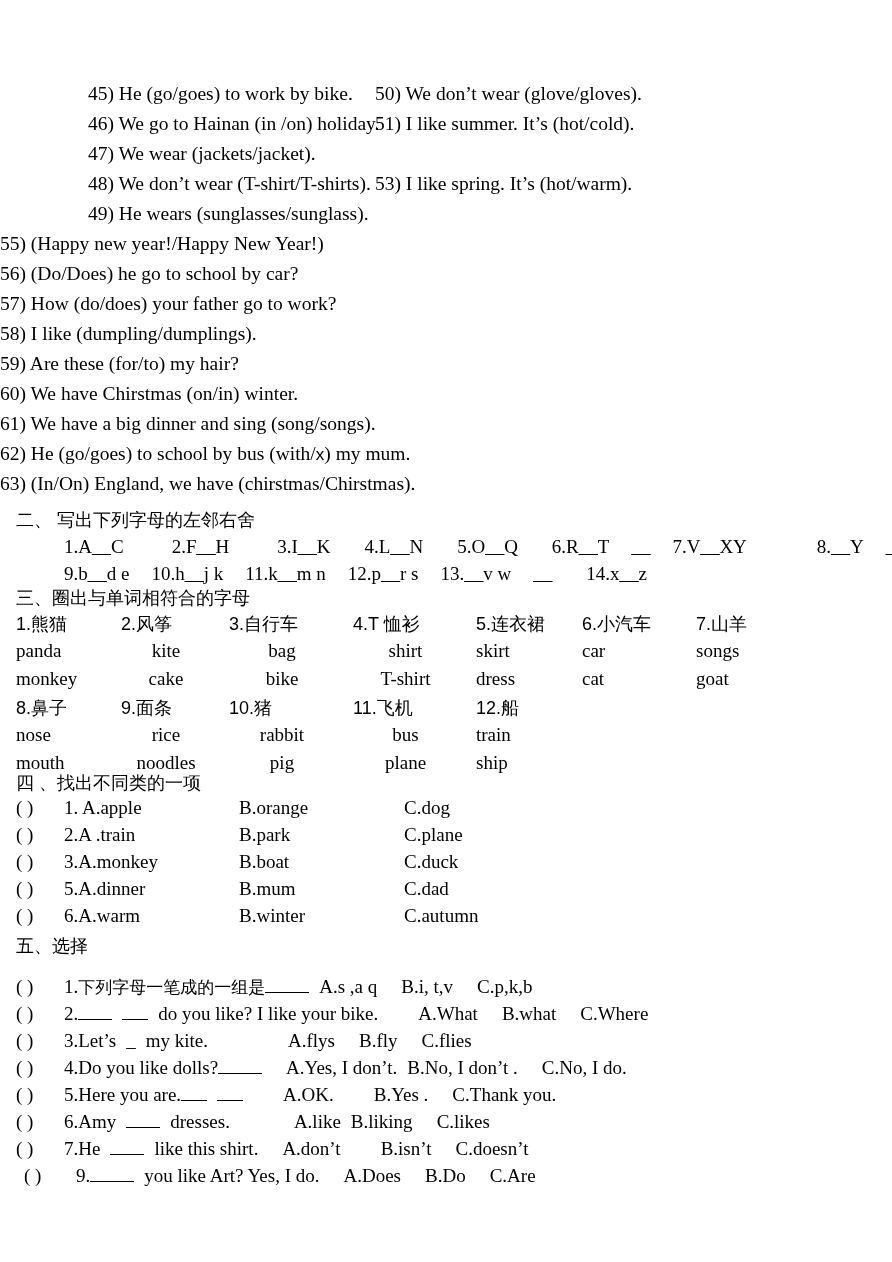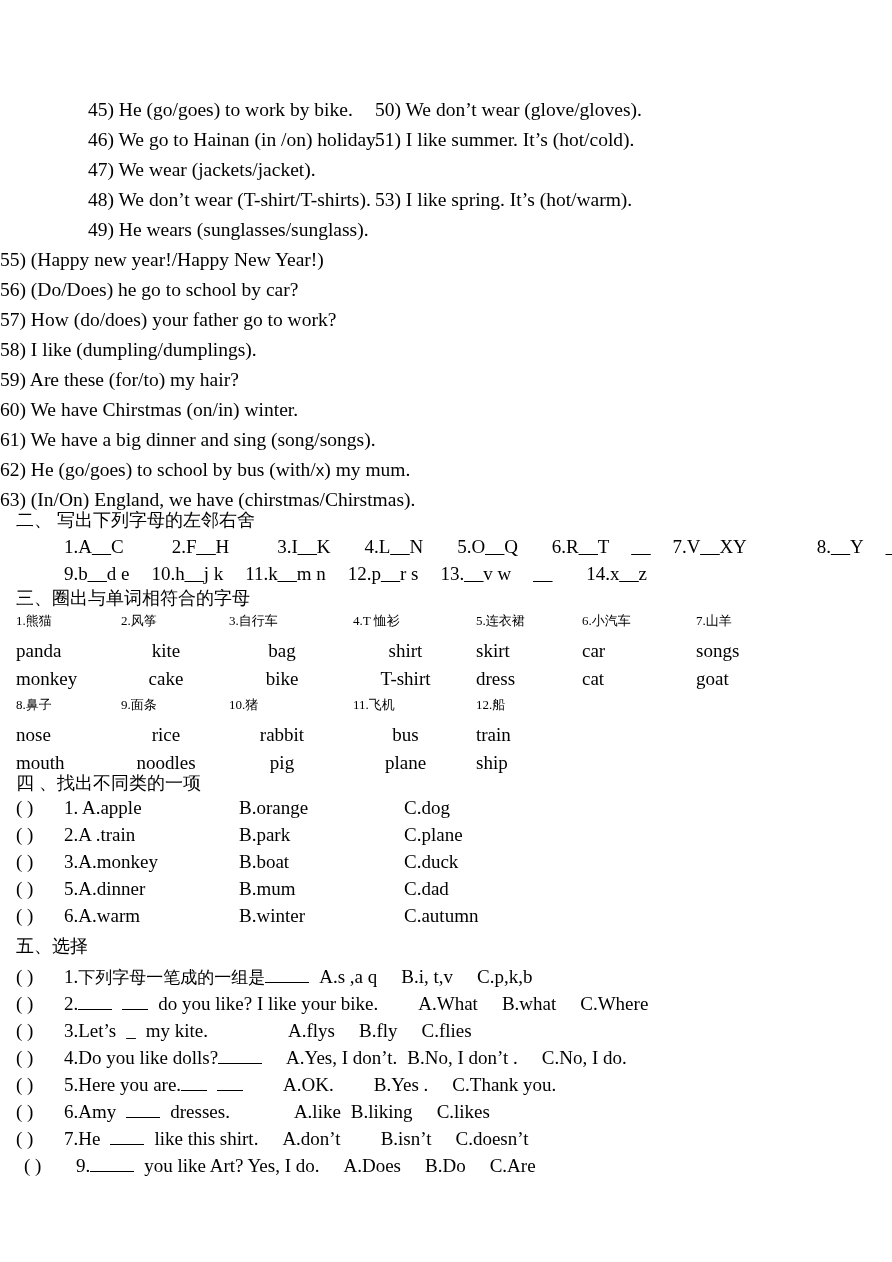--- a/index.html
+++ b/index.html
@@ -20,21 +20,21 @@
     position: relative;
     width: 892px;
     height: 1262px;
     box-sizing: border-box;
   }
 
   
   .sec1 {
     position: absolute;
     left: 0;
-    top: 99px;
+    top: 83px;
     width: 892px;
   }
   .s1-row {
     display: flex;
     height: 30px;
     align-items: baseline;
   }
   .s1-left {
     width: 375px;
     padding-left: 88px;
@@ -92,22 +92,22 @@
     top: 586px;
     width: 876px;
   }
   .sec3 .head { margin-bottom: 2px; }
   .vgrid {
     display: grid;
     grid-template-columns: 105px 108px 124px 123px 106px 114px 110px;
     font-size: 19px;
   }
   .vgrid .cn {
-    font-family: Liberation Serif, serif;
-    font-size: 13px;
+    font-family: Liberation Sans, sans-serif;
+    font-size: 18px;
     height: 28px;
     white-space: nowrap;
   }
   .vgrid .en {
     height: 28px;
     white-space: nowrap;
   }
   .vgrid .c-left  { text-align: left; }
   .vgrid .c-mid   { text-align: center; padding-right: 18px; }
   .vgrid .c-ctr   { text-align: left; }
@@ -132,21 +132,21 @@
   .q-optB  { width: 165px; }
   .q-optC  { }
 
   
   .sec5 {
     position: absolute;
     left: 16px;
     top: 934px;
     width: 876px;
   }
-  .sec5 .head { margin-bottom: 8px; }
+  .sec5 .head { margin-bottom: 18px; }
   .m-row {
     height: 27px;
     font-size: 19px;
     white-space: nowrap;
     display: flex;
     align-items: baseline;
   }
   .m-paren { width: 48px; display: inline-block; }
   .m-row.indent .m-paren { padding-left: 8px; width: 52px; }
   .cnq {

